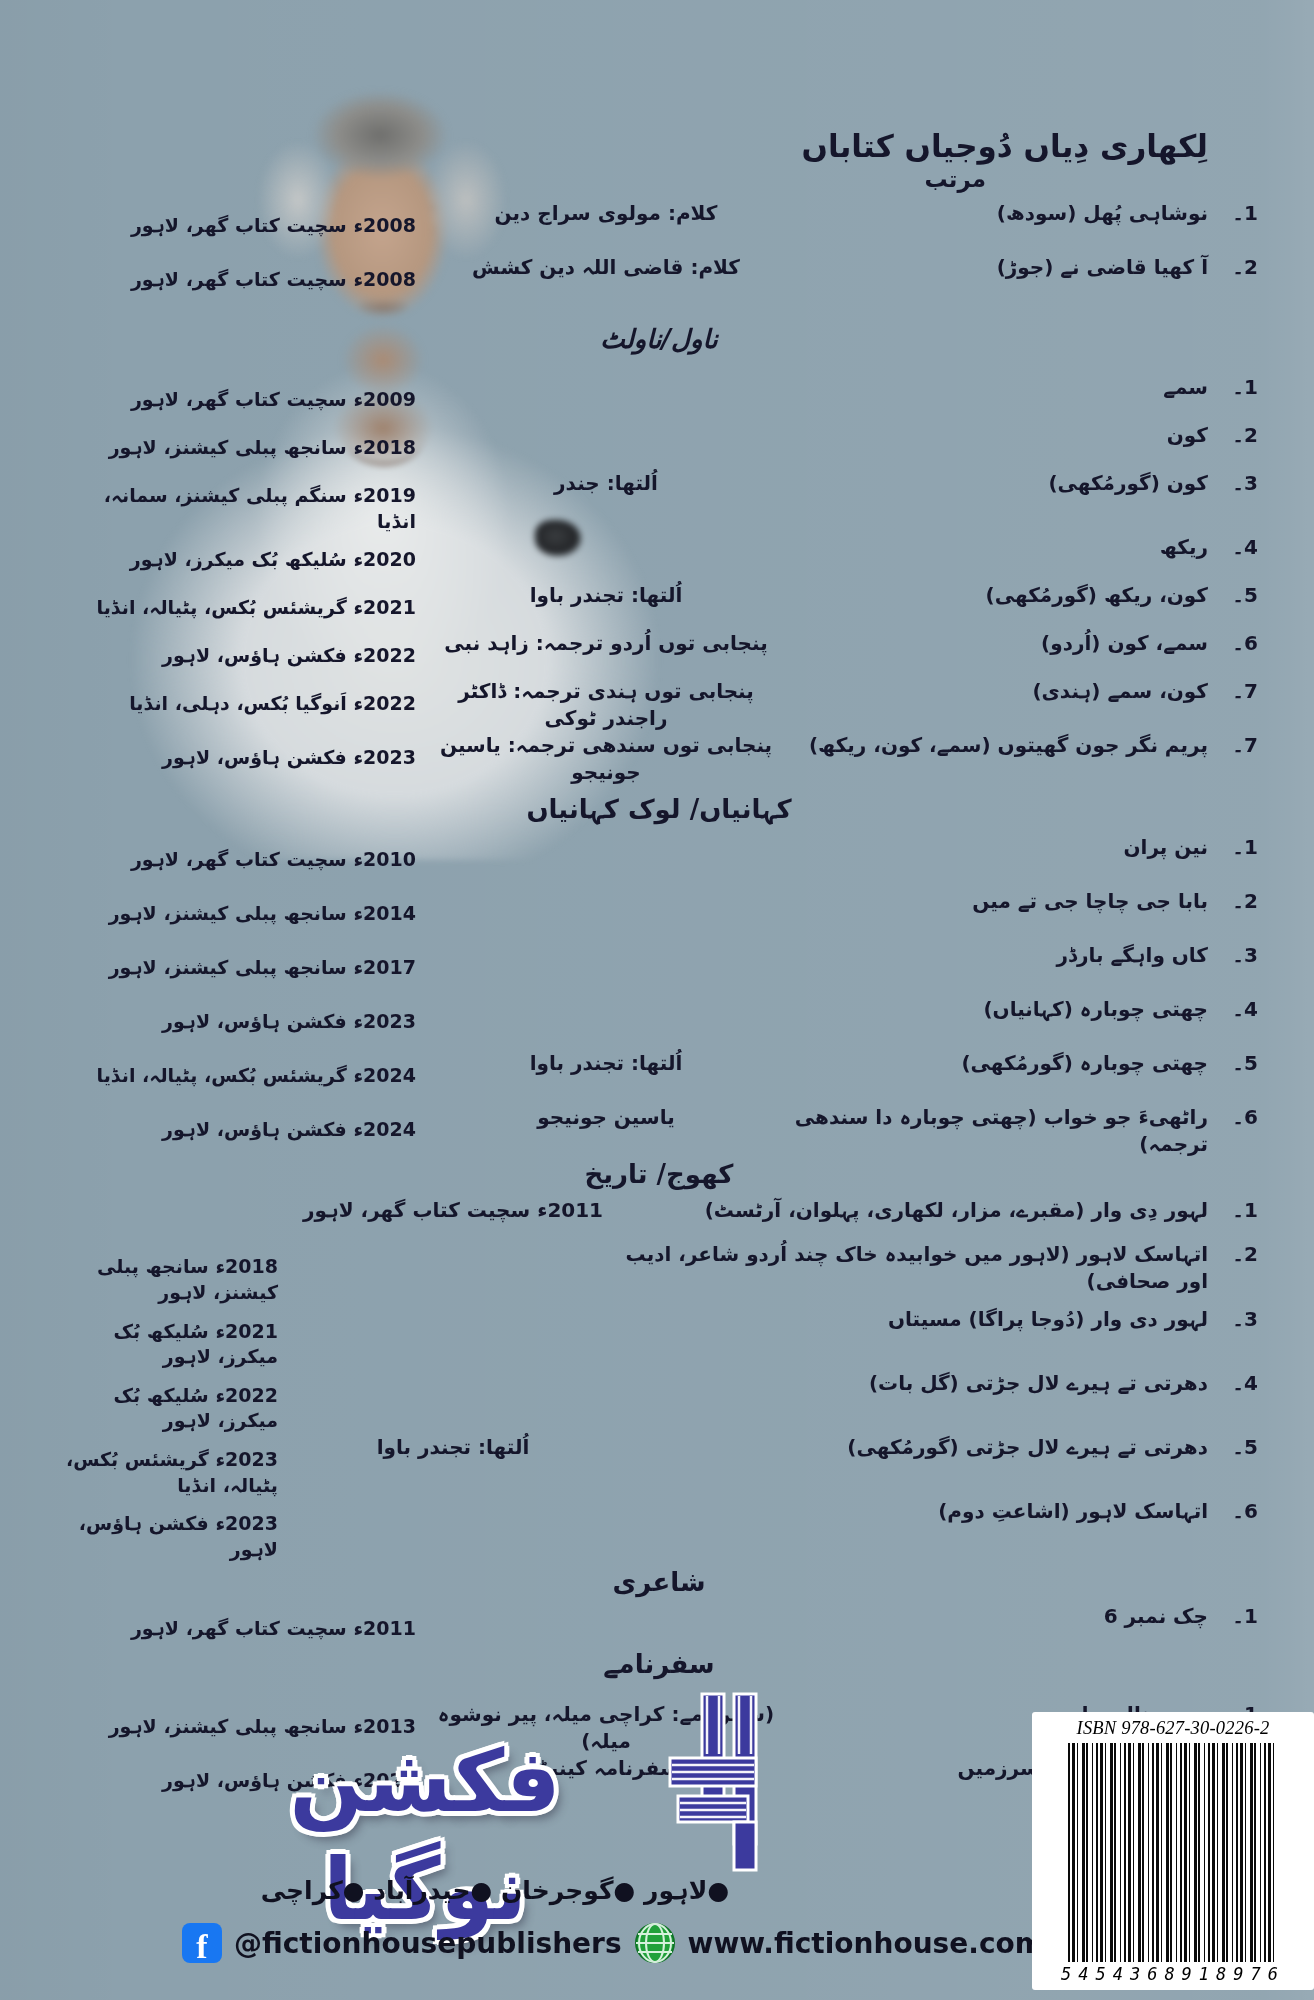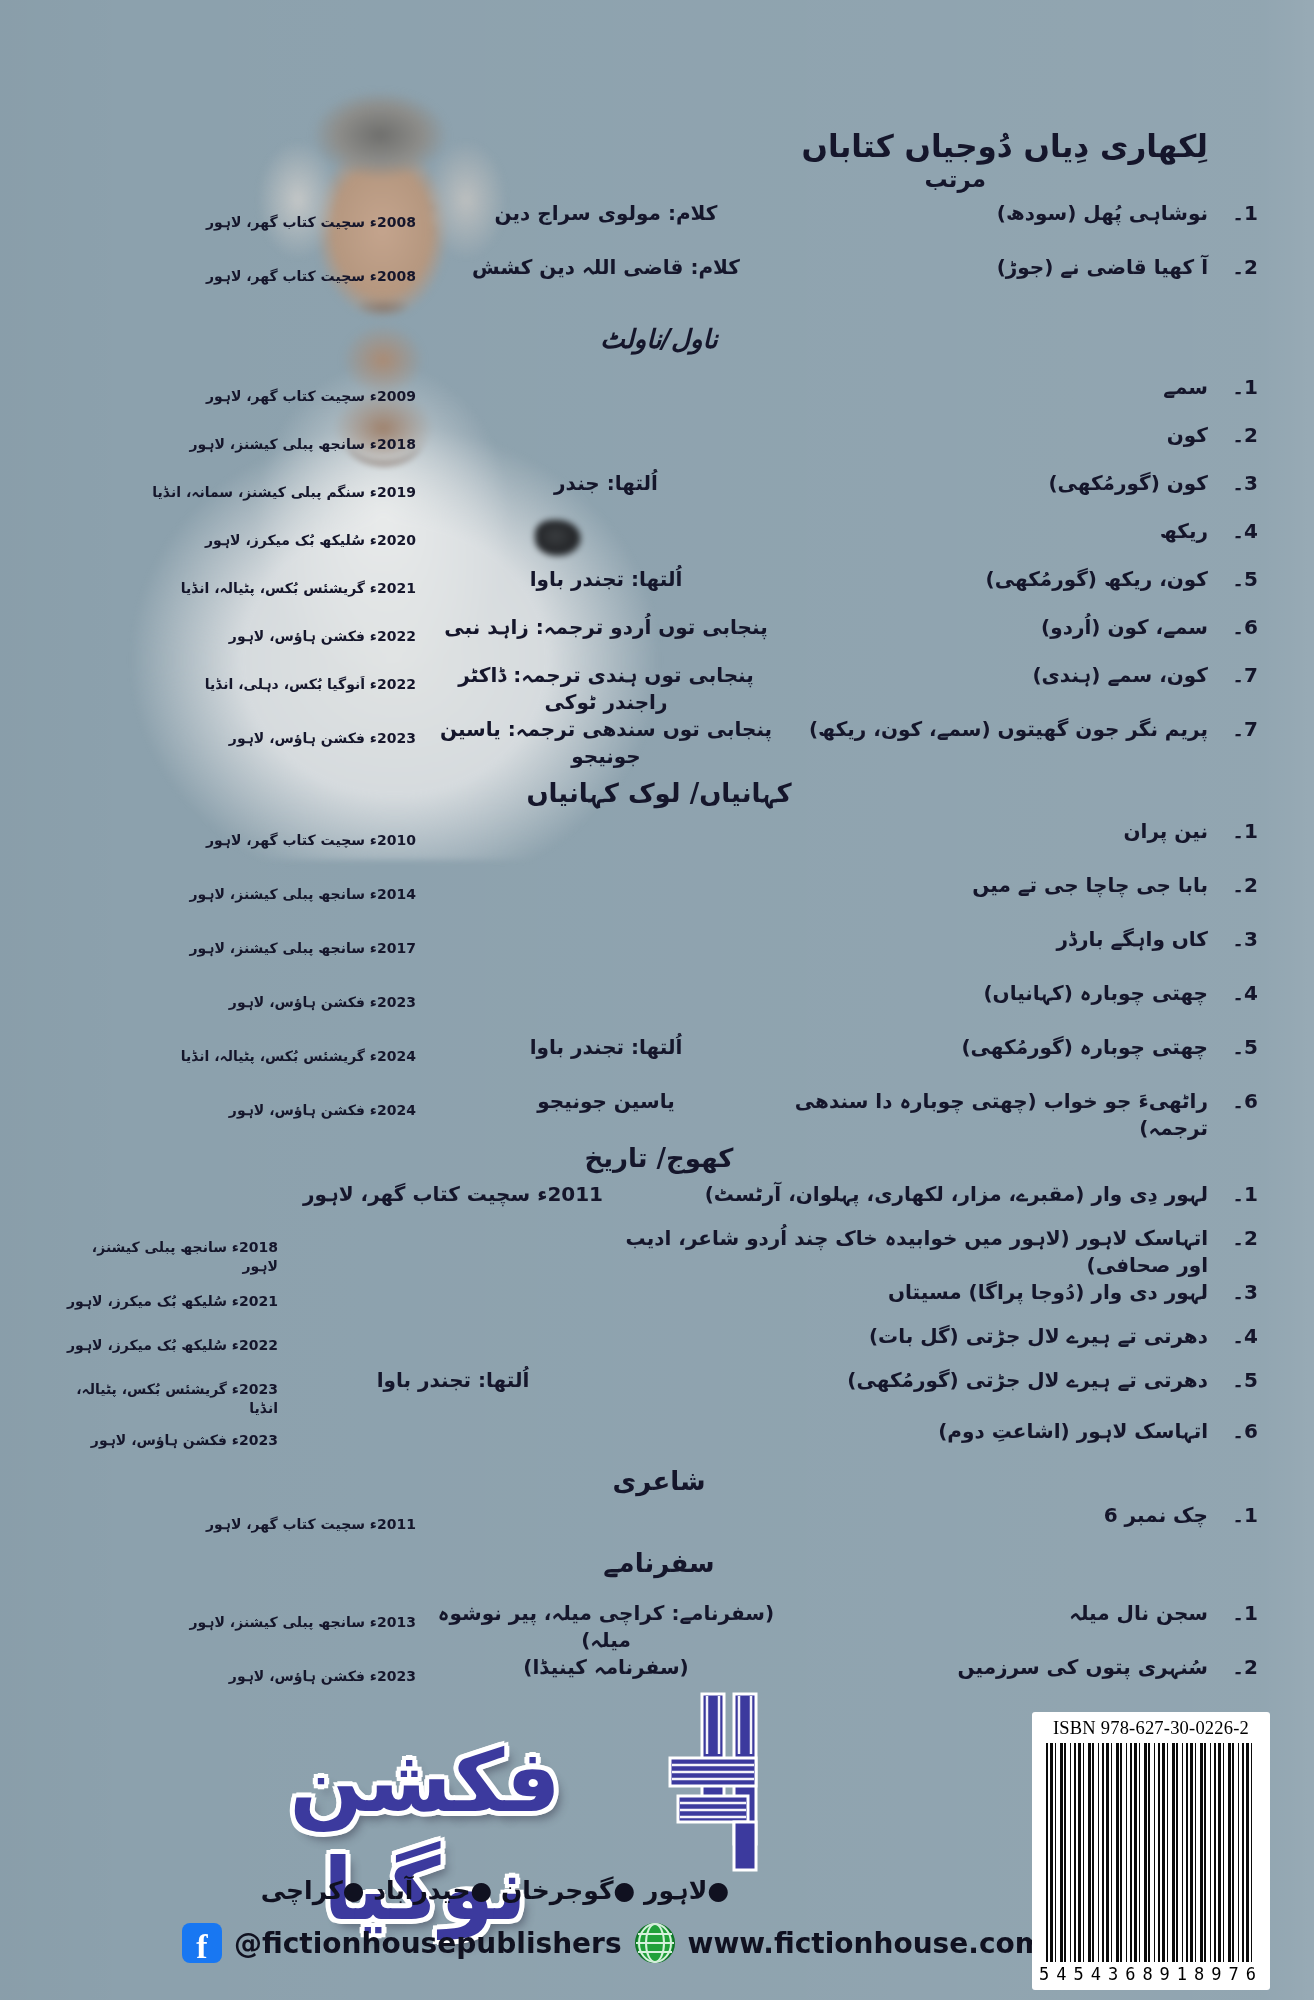--- a/index.html
+++ b/index.html
@@ -37,21 +37,21 @@
   .content{position:absolute; top:128px; right:56px; left:60px; direction:rtl;}
   .hdr-title{font-size:31px; font-weight:bold; text-align:right; margin:0 50px 2px 0; letter-spacing:.5px;}
   .compiler{font-size:23px; font-weight:bold; text-align:right; padding-left:0; margin:2px 272px 8px 0;}
   section{display:block;}
   .sec-heading{font-size:26px; font-weight:bold; text-align:center; margin:0;}
   .rows{display:block;}
   .row{display:flex; align-items:flex-start;}
   .cell-title{flex:0 0 472px; display:flex; gap:16px; font-size:20px; font-weight:600; line-height:1.35;}
   .num{flex:0 0 34px; text-align:right;}
   .cell-mid{flex:0 0 360px; text-align:center; font-size:20px; font-weight:600; line-height:1.35; padding-left:10px;}
-  .cell-pub{flex:1 1 auto; text-align:right; font-size:14px; font-weight:600; line-height:1.35; padding-top:13px; max-width:330px;}
+  .cell-pub{flex:1 1 auto; text-align:right; font-size:19px; font-weight:600; line-height:1.35; padding-top:13px; max-width:330px;}
   
   .sec-compiled .row{min-height:54px;}
   .sec-novels{margin-top:16px;} .sec-novels .sec-heading{margin-bottom:20px;font-style:italic;} .sec-novels .row{min-height:48px;}
   .sec-stories{margin-top:8px;} .sec-stories .sec-heading{margin-bottom:10px;} .sec-stories .row{min-height:54px;}
   .sec-history{margin-top:1px;} .sec-history .sec-heading{margin-bottom:8px;} .sec-history .row{min-height:44px;}
   .sec-history .cell-title{flex-basis:640px;} .sec-history .cell-mid{flex-basis:330px;}
   .sec-poetry{margin-top:4px;} .sec-poetry .sec-heading{margin-bottom:6px;} .sec-poetry .row{min-height:46px;}
   .sec-travel{margin-top:0px;} .sec-travel .sec-heading{margin-bottom:22px;} .sec-travel .row{min-height:46px;}
   
   .logo-text{
@@ -64,22 +64,22 @@
   }
   .logo-mark{position:absolute; left:668px; top:1692px;}
   .cities{position:absolute; left:185px; top:1876px; width:620px; text-align:center;
     font-size:25px; font-weight:bold; direction:rtl; color:#101120;}
   .social{position:absolute; left:182px; top:1922px; display:flex; align-items:center; gap:12px;
     font-size:28px; font-weight:bold; color:#101120; direction:ltr;}
   .fb-badge{width:40px; height:40px; border-radius:8px; background:#1877f2; color:#fff;
     display:flex; align-items:flex-end; justify-content:center; font-size:34px; font-weight:bold;
     font-family:"Liberation Serif", serif; line-height:.95; overflow:hidden;}
   .globe{width:42px; height:42px;}
-  .isbn-box{position:absolute; left:1032px; top:1712px; width:238px; height:278px; background:#fff;
-    border-radius:3px; display:flex; flex-direction:column; align-items:center; padding:6px 8px; box-sizing:border-box;}
+  .isbn-box{position:absolute; left:1032px; top:1712px; width:282px; height:278px; background:#fff;
+    border-radius:3px; display:flex; flex-direction:column; align-items:center; padding:6px 8px; box-sizing:border-box;font-style:italic;}
   .isbn-label{font-family:"Liberation Serif", serif; font-size:18.5px; color:#000; white-space:nowrap; letter-spacing:.2px;}
   .bars{width:210px; flex:1 1 auto; margin:4px 0 2px 0;
     background:repeating-linear-gradient(90deg,
       #0a0a0a 0 2px, #fff 2px 4px, #0a0a0a 4px 7px, #fff 7px 9px,
       #0a0a0a 9px 10px, #fff 10px 14px, #0a0a0a 14px 17px, #fff 17px 18px,
       #0a0a0a 18px 20px, #fff 20px 24px, #0a0a0a 24px 25px, #fff 25px 28px);}
   .bar-digits{font-family:"DejaVu Sans Mono", monospace; font-size:17px; color:#000;
     letter-spacing:7px; white-space:nowrap;}
 </style>
 </head>

